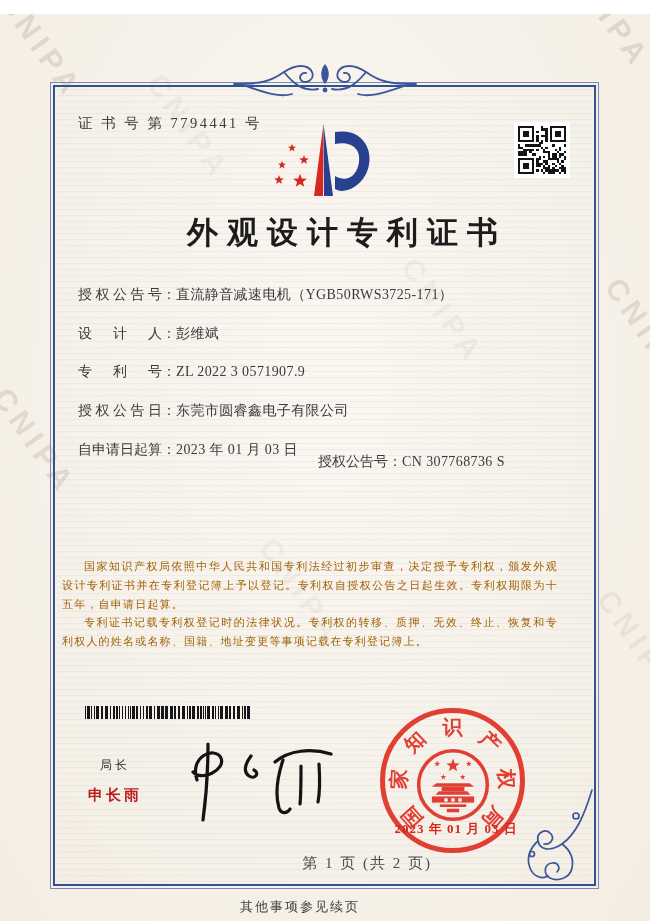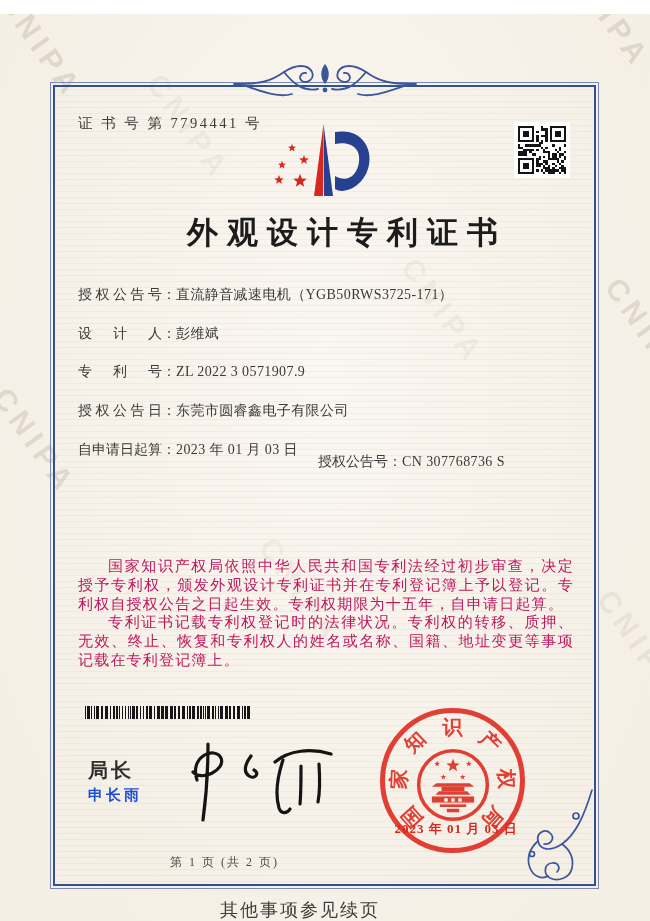--- a/index.html
+++ b/index.html
@@ -26,41 +26,41 @@
   .title{position:absolute;left:0;top:198px;width:650px;text-align:center;font-size:31px;font-weight:600;
       letter-spacing:9px;color:#1c1c1c;z-index:2;padding-left:22px;}
   
   .rows{position:absolute;left:78px;top:270px;width:500px;z-index:2;font-size:14px;}
   .row{position:relative;height:38.7px;line-height:22px;white-space:nowrap;}
   .f-label{display:inline-block;width:84px;text-align:justify;text-align-last:justify;color:#3a3a3a;}
   .colon{display:inline-block;}
   .f-value{letter-spacing:.4px;color:#3a3a3a;}
   .pair2{position:absolute;left:240px;top:12px;}
   
-  .paras{position:absolute;left:78px;top:543px;width:496px;z-index:2;font-size:15px;line-height:18.8px;
-      letter-spacing:1.2px;color:#be185d;text-align:justify;}
+  .paras{position:absolute;left:62px;top:543px;width:496px;z-index:2;font-size:11px;line-height:18.8px;
+      letter-spacing:1.2px;color:#a16207;text-align:justify;}
   .para{text-indent:2em;margin:0;}
   
   .barcode{position:absolute;left:85px;top:692px;z-index:2;}
   
-  .sig-title{position:absolute;left:88px;top:743px;font-size:20px;font-weight:700;letter-spacing:3px;color:#2e2e2e;z-index:2;}
-  .sig-name{position:absolute;left:88px;top:772px;font-size:15px;font-weight:600;letter-spacing:3px;color:#1d4ed8;z-index:2;}
+  .sig-title{position:absolute;left:100px;top:743px;font-size:12px;font-weight:400;letter-spacing:3px;color:#2e2e2e;z-index:2;}
+  .sig-name{position:absolute;left:88px;top:772px;font-size:15px;font-weight:600;letter-spacing:3px;color:#b91c1c;z-index:2;}
   .sig-svg{position:absolute;left:163px;top:726px;z-index:2;}
   
   .seal{position:absolute;left:380px;top:694px;width:145px;height:145px;z-index:3;opacity:.93;}
   .seal-ring{position:absolute;inset:0;border:5px solid #e03226;border-radius:50%;box-sizing:border-box;}
   .seal-ch{position:absolute;font-size:20px;font-weight:700;color:#e03226;z-index:2;
       font-family:"Liberation Serif","DejaVu Serif",serif;}
   .emblem{position:absolute;left:50%;top:53%;transform:translate(-50%,-50%);}
   .seal-date{position:absolute;left:376px;top:806px;width:160px;text-align:center;font-size:13px;
       font-weight:700;color:#d8271c;letter-spacing:1px;z-index:4;}
   
-  .page-num{position:absolute;left:170px;top:840px;width:280px;text-align:left;font-size:12px;
+  .page-num{position:absolute;left:152px;top:840px;width:280px;text-align:right;font-size:15px;
       letter-spacing:2px;color:#4a4a4a;z-index:2;}
-  .foot-note{position:absolute;left:180px;top:884px;width:240px;text-align:center;font-size:18px;
+  .foot-note{position:absolute;left:180px;top:884px;width:240px;text-align:center;font-size:13px;
       letter-spacing:2px;color:#3d3d3d;z-index:2;}
 </style>
 </head>
 <body>
 
 <div class="page">
 
   <div class="wm" style="left:-20px;top:14px;">CNIPA</div>
   <div class="wm" style="left:548px;top:-16px;">CNIPA</div>
   <div class="wm" style="left:128px;top:96px;opacity:.45;">CNIPA</div>

